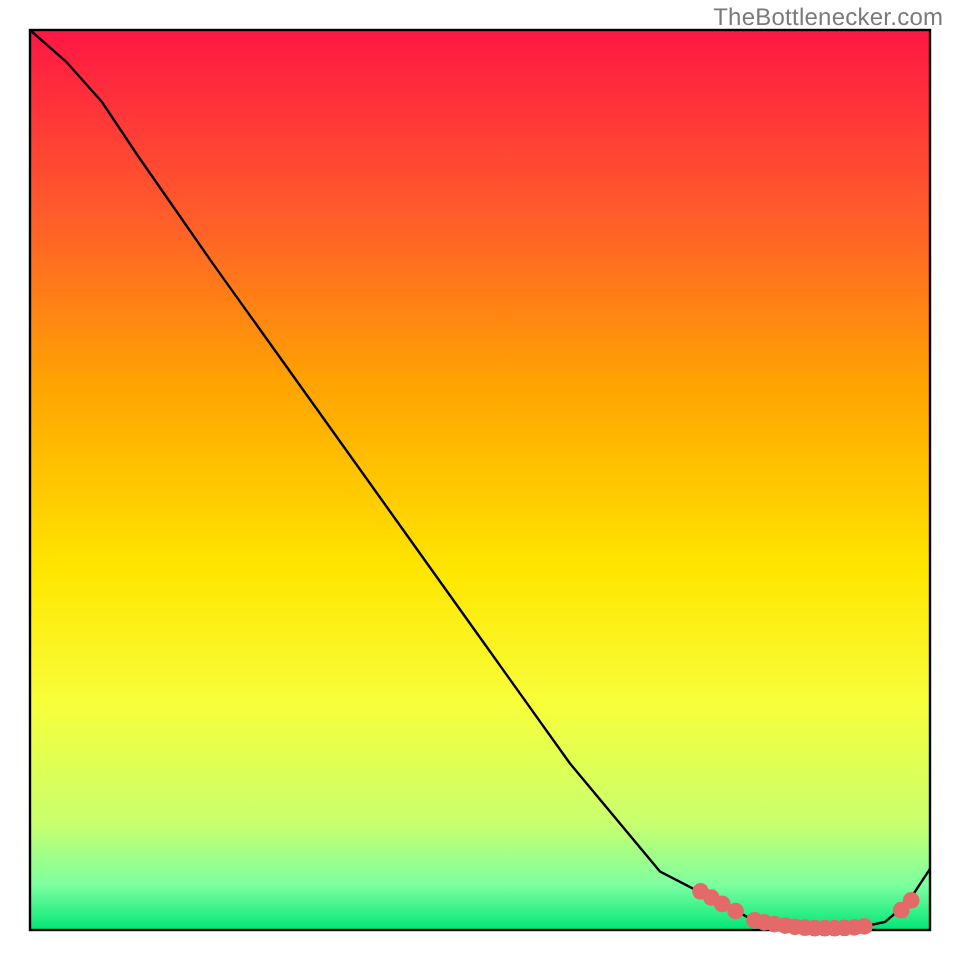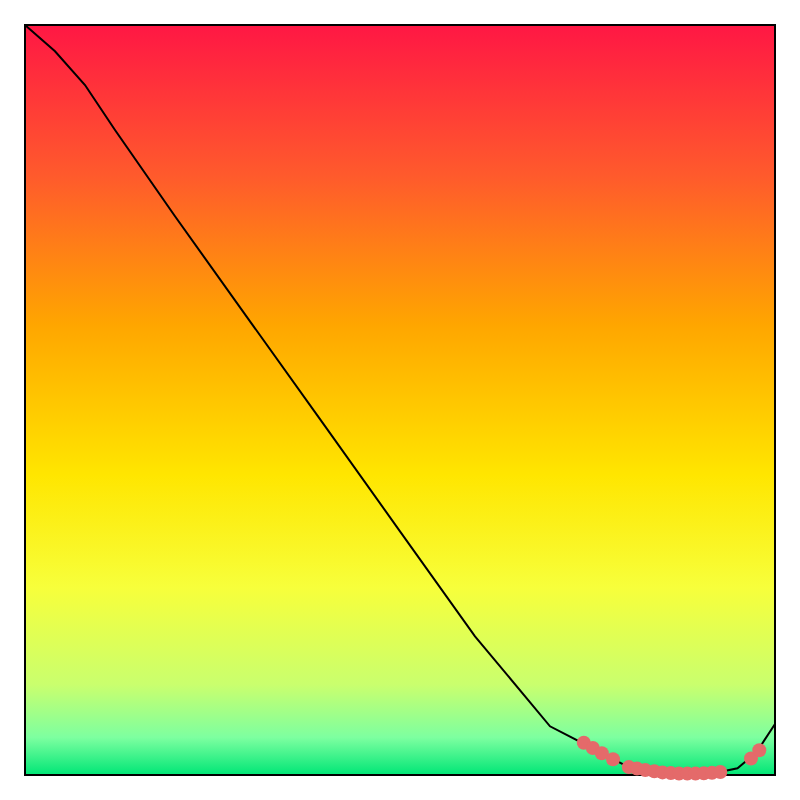--- a/index.html
+++ b/index.html
@@ -26,20 +26,21 @@
     user-select: none;
   }
   svg {
     display: block;
   }
 </style>
 </head>
 <body>
 
 <div class="chart-container">
+  <div class="watermark">TheBottlenecker.com</div>
   <svg id="chart-svg" width="800" height="800" viewBox="0 0 800 800">
     <defs>
       <linearGradient id="bg-grad" x1="0" y1="0" x2="0" y2="1">
           <stop offset="0%" stop-color="#ff1744"></stop>
           <stop offset="20%" stop-color="#ff5a2c"></stop>
           <stop offset="40%" stop-color="#ffa600"></stop>
           <stop offset="60%" stop-color="#ffe600"></stop>
           <stop offset="75%" stop-color="#f7ff3b"></stop>
           <stop offset="88%" stop-color="#c9ff6e"></stop>
           <stop offset="95%" stop-color="#7dffa0"></stop>

